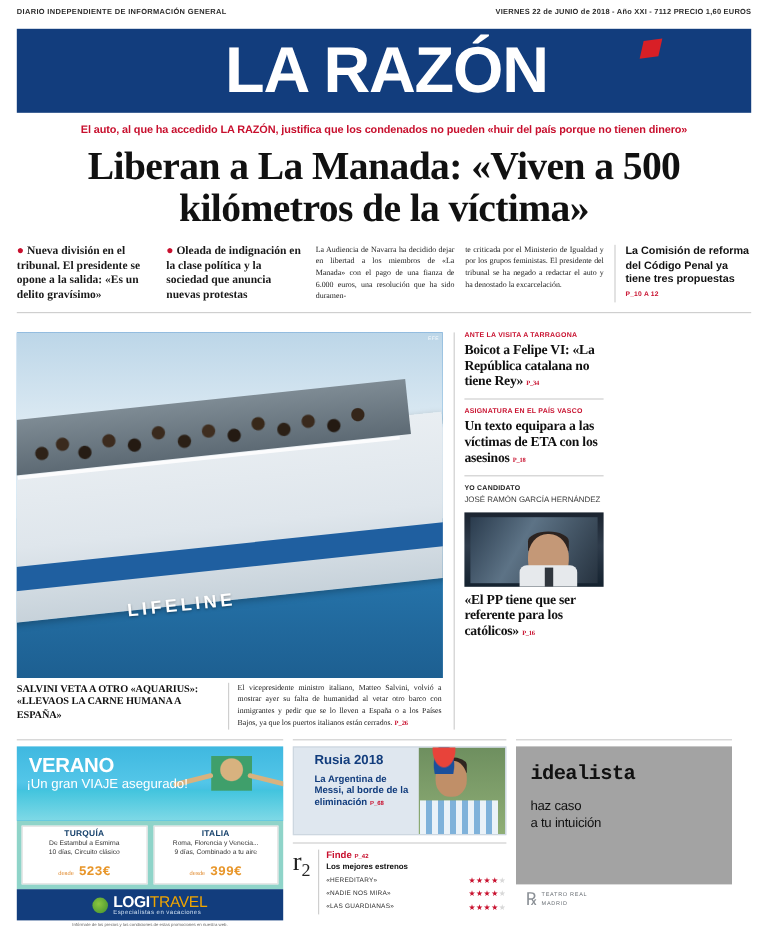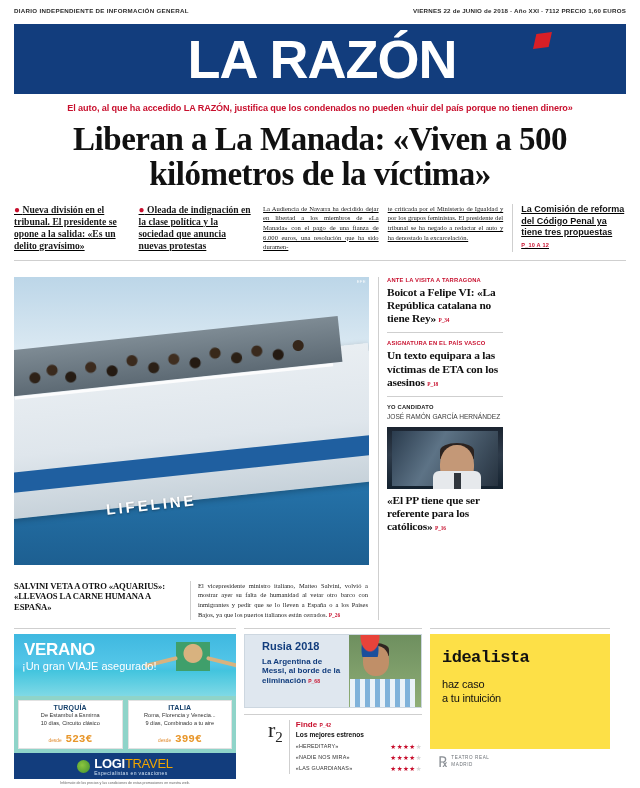--- a/index.html
+++ b/index.html
@@ -52,21 +52,21 @@
   
   .main-headline {
     margin: 9px 40px 0 40px; text-align: center;
     font-family: "Liberation Serif", serif; font-weight: 700;
     font-size: 33px; line-height: 1.06; color: #111; letter-spacing: -.5px;
   }
 
   
   .deck-row {
     display: flex; margin: 12px 14px 16px 14px; gap: 9px;
-    border-bottom: 1px solid #cfcfcf; padding-bottom: 8px; text-decoration: underline;
+    border-bottom: 1px solid #cfcfcf; padding-bottom: 8px;
   }
   .deck-col { width: 118px; }
   .deck-bullet {
     font-family: "Liberation Serif", serif; font-weight: 700;
     font-size: 9.6px; line-height: 1.22; color: #1a1a1a;
   }
   .deck-bullet .dot { color: #c8102e; font-size: 10px; }
   .body-col {
     width: 118px;
     font-family: "Liberation Serif", serif;
@@ -133,21 +133,21 @@
     position: absolute; left: 26%; top: 76%;
     font-family: "Liberation Sans", sans-serif; font-weight: 700;
     font-size: 15px; letter-spacing: 3px; color: #ffffff;
     transform: rotate(-6deg); text-shadow: 0 1px 2px rgba(0,0,0,.3);
   }
   .photo .credit {
     position: absolute; right: 3px; top: 2px;
     font-family: "Liberation Sans", sans-serif; font-size: 4.2px;
     color: rgba(255,255,255,.9); letter-spacing: .4px;
   }
-  .caption-row { display: flex; gap: 8px; margin-top: 16px; }
+  .caption-row { display: flex; gap: 8px; margin-top: 4px; }
   .caption-title {
     width: 168px;
     font-family: "Liberation Serif", serif; font-weight: 700;
     font-size: 8.6px; line-height: 1.25; color: #111; letter-spacing: -.1px;
   }
   .caption-text {
     width: 178px; border-left: 1px solid #cfcfcf; padding-left: 7px;
     font-family: "Liberation Serif", serif; font-size: 6.5px;
     line-height: 1.5; color: #222; text-align: justify;
   }
@@ -308,21 +308,21 @@
     background: repeating-linear-gradient(90deg,#eaf2f8 0 5px,#7fb2da 5px 10px);
   }
   .rusia-ball {
     position: absolute; right: 38px; top: -12px; width: 26px; height: 34px;
     background: radial-gradient(ellipse at 50% 40%, #e8433a 0 9px, transparent 10px),
                 radial-gradient(ellipse at 50% 78%, #1b4f9c 0 8px, transparent 9px);
   }
   .r2-box { display: flex; gap: 6px; margin-top: 6px; padding-top: 5px; border-top: 1px solid #cfcfcf; }
   .r2-logo {
     font-family: "Liberation Serif", serif; font-size: 22px; color: #222;
-    line-height: .9; padding-right: 6px; border-right: 1px solid #cfcfcf; margin-left: 24px;
+    line-height: .9; padding-right: 6px; border-right: 1px solid #cfcfcf;
   }
   .r2-logo sub { font-size: 15px; }
   .r2-content { flex: 1; }
   .r2-finde {
     font-family: "Liberation Sans", sans-serif; font-weight: 700;
     font-size: 8px; color: #c8102e;
   }
   .r2-finde .pageref { font-size: 5px; }
   .r2-lead {
     font-family: "Liberation Sans", sans-serif; font-weight: 700;
@@ -332,21 +332,21 @@
     display: flex; justify-content: space-between; align-items: center;
     font-family: "Liberation Sans", sans-serif; font-size: 5.4px;
     color: #333; letter-spacing: .2px; line-height: 1.7;
   }
   .stars { color: #c8102e; font-size: 6.5px; letter-spacing: .5px; }
   .stars .empty { color: #d8d8d8; }
 
   
   .ad-idealista { width: 180px; border-top: 1px solid #cfcfcf; padding-top: 5px; }
   .idealista-box {
-    background: #fde047; height: 115px; padding: 14px 12px;
+    background: #a3a3a3; height: 115px; padding: 14px 12px;
     display: flex; flex-direction: column; justify-content: flex-start;
   }
   .idealista-brand {
     font-family: "Liberation Mono", monospace; font-weight: 700;
     font-size: 17px; color: #111; letter-spacing: -.5px;
   }
   .idealista-line {
     font-family: "Liberation Sans", sans-serif; font-size: 11px;
     color: #111; line-height: 1.28; margin-top: 10px; letter-spacing: -.2px;
   }

